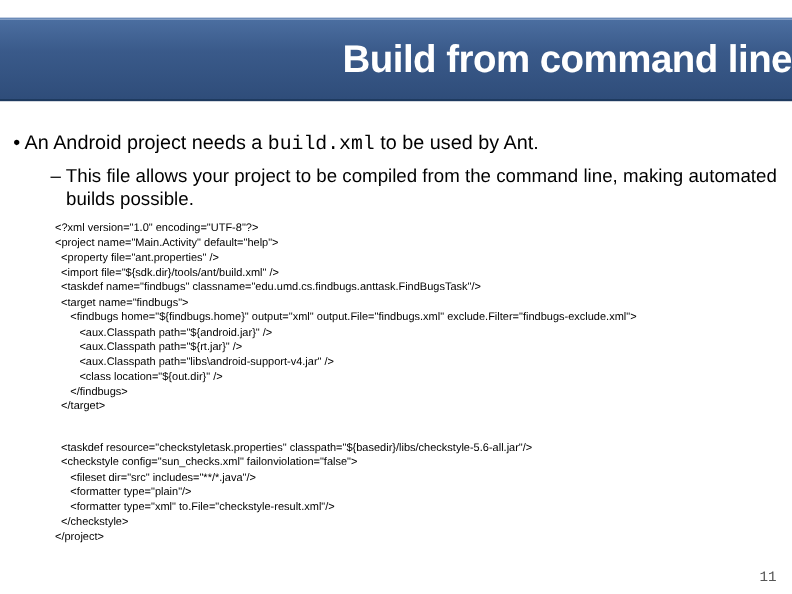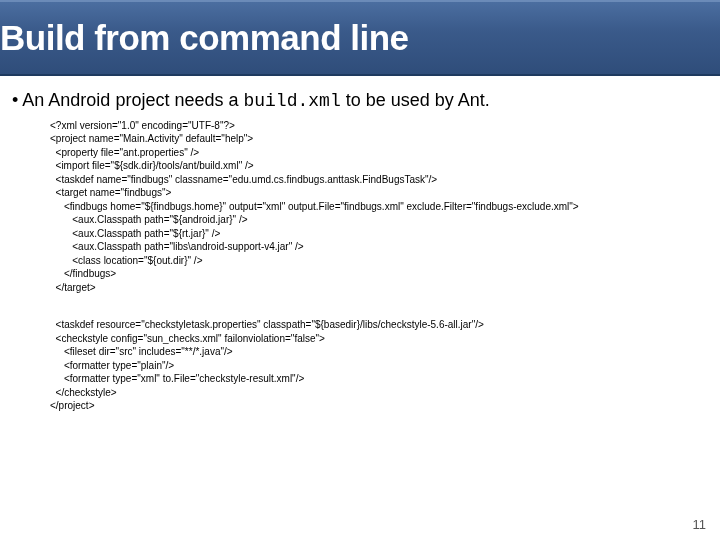--- a/index.html
+++ b/index.html
@@ -14,31 +14,32 @@
   }
   .title-bar {
     width: 100%;
     height: 76px;
     background: linear-gradient(to bottom, #4b6ea0 0%, #3a5a8a 40%, #2f4d7a 100%);
     border-top: 2px solid #6b8bb8;
     border-bottom: 2px solid #1e3a5f;
     box-sizing: border-box;
     display: flex;
     align-items: center;
-    justify-content: flex-start;
+    justify-content: flex-end;
+    margin-top: 16px;
   }
   .title-bar h1 {
     margin: 0;
     font-size: 35px;
     font-weight: bold;
     color: #ffffff;
     letter-spacing: -0.5px;
   }
   .content {
-    padding: 13px 12px 0 12px;
+    padding: 26px 12px 0 12px;
     color: #000;
   }
   .bullet-line {
     font-size: 18px;
     margin: 0 0 6px 0;
     line-height: 1.25;
   }
   .bullet-line .mono {
     font-family: "Courier New", monospace;
   }
@@ -56,34 +57,35 @@
     white-space: pre;
     color: #000;
     margin: 2px 0 0 38px;
   }
   .page-number {
     position: absolute;
     bottom: 8px;
     right: 14px;
     font-size: 13px;
     color: #555;
-    font-family: Liberation Sans, sans-serif;
+    font-family: Liberation Mono, monospace;
   }
 </style>
 </head>
 <body>
 
 <div class="title-bar">
   <h1>Build from command line</h1>
 </div>
 
 <div class="content">
   <p class="bullet-line">
     <span>• An Android project needs a </span><span class="mono">build.xml</span><span> to be used by Ant.</span>
   </p>
+  <p class="dash-line">– This file allows your project to be compiled from the command line, making automated builds possible.</p>
 
   <div class="code-block">&lt;?xml version="1.0" encoding="UTF-8"?&gt;
 &lt;project name="Main.Activity" default="help"&gt;
   &lt;property file="ant.properties" /&gt;
   &lt;import file="${sdk.dir}/tools/ant/build.xml" /&gt;
   &lt;taskdef name="findbugs" classname="edu.umd.cs.findbugs.anttask.FindBugsTask"/&gt;
   &lt;target name="findbugs"&gt;
      &lt;findbugs home="${findbugs.home}" output="xml" output.File="findbugs.xml" exclude.Filter="findbugs-exclude.xml"&gt;
         &lt;aux.Classpath path="${android.jar}" /&gt;
         &lt;aux.Classpath path="${rt.jar}" /&gt;

